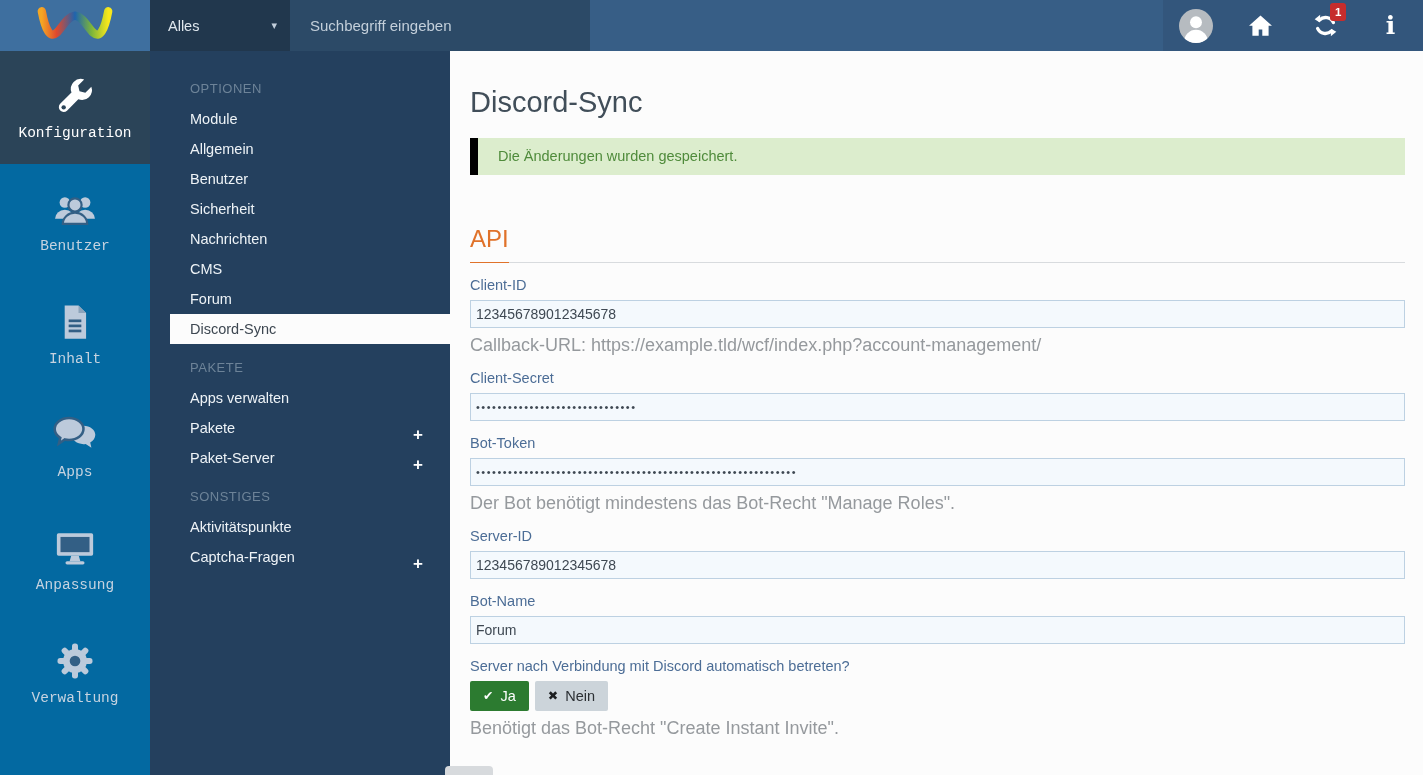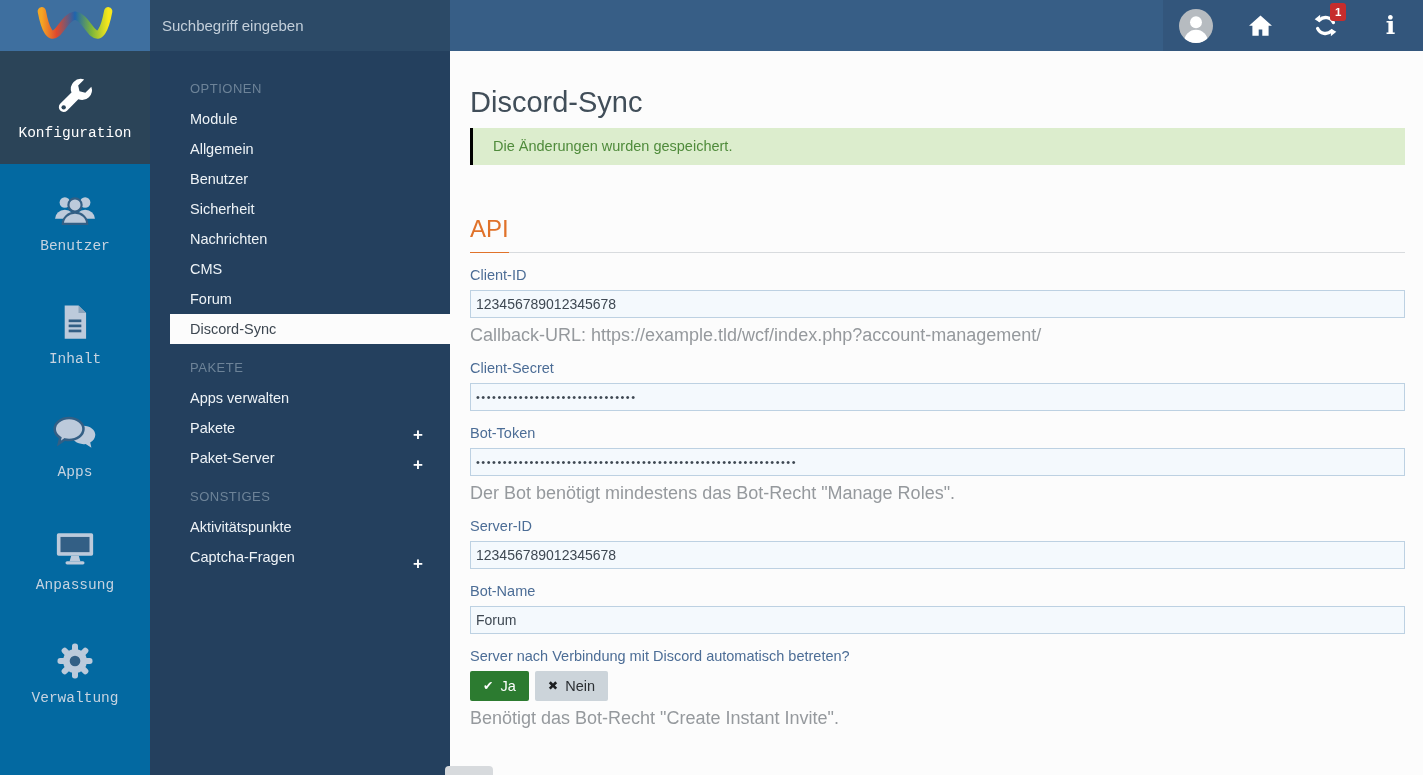--- a/index.html
+++ b/index.html
@@ -8,21 +8,21 @@
     width:1423px; height:775px; position:relative; overflow:hidden;
     font-family:"Liberation Sans", sans-serif; background:#fcfcfc; color:#3e4852;
   }
 
   
   .topbar { position:absolute; top:0; left:0; right:0; height:51px; background:#375e86; display:flex; }
   .logo-area { width:150px; height:51px; background:#3e6f9f; display:flex; align-items:center; justify-content:center; cursor:pointer; flex:none; }
   .scope { width:140px; height:51px; background:#21374d; color:#dfe7ee; display:flex; align-items:center; justify-content:space-between; padding:0 13px 0 18px; font-size:14.5px; cursor:pointer; flex:none; }
   .caret { font-size:11px; color:#c2cedb; }
   .searchbox { width:300px; height:51px; background:#2c4a67; display:flex; align-items:center; flex:none; }
-  .searchbox input { background:transparent; border:none; outline:none; color:#22c55e; font-size:15px; padding:0 12px; width:100%; font-family:inherit; }
+  .searchbox input { background:transparent; border:none; outline:none; color:#22c55e; font-size:15px; padding:0 20px; width:100%; font-family:inherit; }
   .searchbox input::placeholder { color:#c3cfda; opacity:1; }
   .tb-spacer { flex:1; }
   .tb-icons { width:260px; height:51px; background:#33567c; display:flex; flex:none; }
   .tb-icon { width:65px; height:51px; display:flex; align-items:center; justify-content:center; position:relative; cursor:pointer; }
   .badge { position:absolute; top:3px; left:37px; min-width:13px; height:18px; padding:0 5px; background:#c62d2d; border-radius:3px; color:#fff; font-size:11.5px; font-weight:bold; line-height:18px; text-align:center; }
   .info-glyph { color:#fff; font-weight:bold; font-size:25px; font-family:"DejaVu Serif", serif; line-height:1; }
 
   
   .sidebar { position:absolute; top:51px; left:0; width:150px; bottom:0; background:#0369a1;font-family:Liberation Mono, monospace; }
   .side-item { height:113px; display:flex; flex-direction:column; align-items:center; justify-content:center; cursor:pointer; color:#c6d3e0; text-decoration:none; }
@@ -37,21 +37,21 @@
   
   .submenu { position:absolute; top:51px; left:150px; width:300px; bottom:0; background:#24405e; padding-top:14px; }
   .menu-header { margin:16px 0 8px; padding:0 27px 0 40px; font-size:13px; color:#6d8398; letter-spacing:.5px; }
   .menu-item { height:30px; line-height:30px; padding:0 27px 0 40px; color:#eef3f7; font-size:14.5px; display:flex; justify-content:space-between; align-items:flex-end; cursor:pointer; text-decoration:none; }
   .menu-item.active { background:#fcfcfc; color:#3d4751; margin-left:20px; padding-left:20px; }
   .plus { color:#fff; font-weight:bold; font-size:17px; line-height:1; }
 
   
   .content { position:absolute; top:51px; left:450px; right:0; bottom:0; background:#fcfcfc; padding:0 18px 0 20px; overflow:hidden; }
   .page-title { margin:34px 0 0; font-weight:300; font-size:29px; line-height:34px; color:#414e59; }
-  .success { margin-top:9px; background:#dcedcd; border-left:3px solid #000000; color:#4f8b3b; font-size:14.5px; height:37px; line-height:37px; padding:0 20px; }
+  .success { margin-top:19px; background:#dcedcd; border-left:8px solid #000000; color:#4f8b3b; font-size:14.5px; height:37px; line-height:37px; padding:0 20px; }
   .section-h { margin:50px 0 0; font-weight:300; font-size:24px; color:#e0722a; border-bottom:1px solid #d8dbde; }
   .section-h span { display:inline-block; border-bottom:1px solid #e0722a; padding-bottom:9px; margin-bottom:-1px; }
   .field { margin-top:14px; }
   .f-label { font-size:14.5px; color:#4c6d96; margin-bottom:7px; }
   .f-input { height:28px; background:#f4f9fd; border:1px solid #bdd1e2; display:flex; align-items:center; padding:0 5px; font-size:14px; color:#3e4852; cursor:text; }
   .f-input .masked { font-size:11px; letter-spacing:1.5px; }
   .f-help { margin-top:7px; font-size:18px; color:#95999d; }
   .toggle-group { margin-top:7px; display:flex; gap:6px; }
   .btn { height:30px; border:none; border-radius:2px; font-family:inherit; font-size:14.5px; display:inline-flex; align-items:center; padding:0 13px; cursor:pointer; }
   .btn .ic { font-size:12.5px; margin-right:7px; line-height:1; }
@@ -74,20 +74,24 @@
             <stop offset="0.5" stop-color="#1f64ae"></stop>
             <stop offset="0.75" stop-color="#7cb53a"></stop>
             <stop offset="1" stop-color="#f8e71c"></stop>
           </linearGradient>
         </defs>
         <path d="M6 8 C9 24 13 29 17.5 25 C22 21 25.5 12.5 32 11.5 C38.5 12.5 42 21 46.5 25 C51 29 55 24 58 8" fill="none" stroke="url(#wlg)" stroke-width="6.5" stroke-linecap="round"></path>
       </svg>
     </span>
   </div>
 
+  <div class="scope">
+    <span>Alles</span>
+    <span class="caret">▾</span>
+  </div>
 
   <div class="searchbox">
     <input type="text" placeholder="Suchbegriff eingeben" style="">
   </div>
 
   <div class="tb-spacer"></div>
 
   <div class="tb-icons">
     <div class="tb-icon">
       <svg width="34" height="34" viewBox="0 0 36 36">

